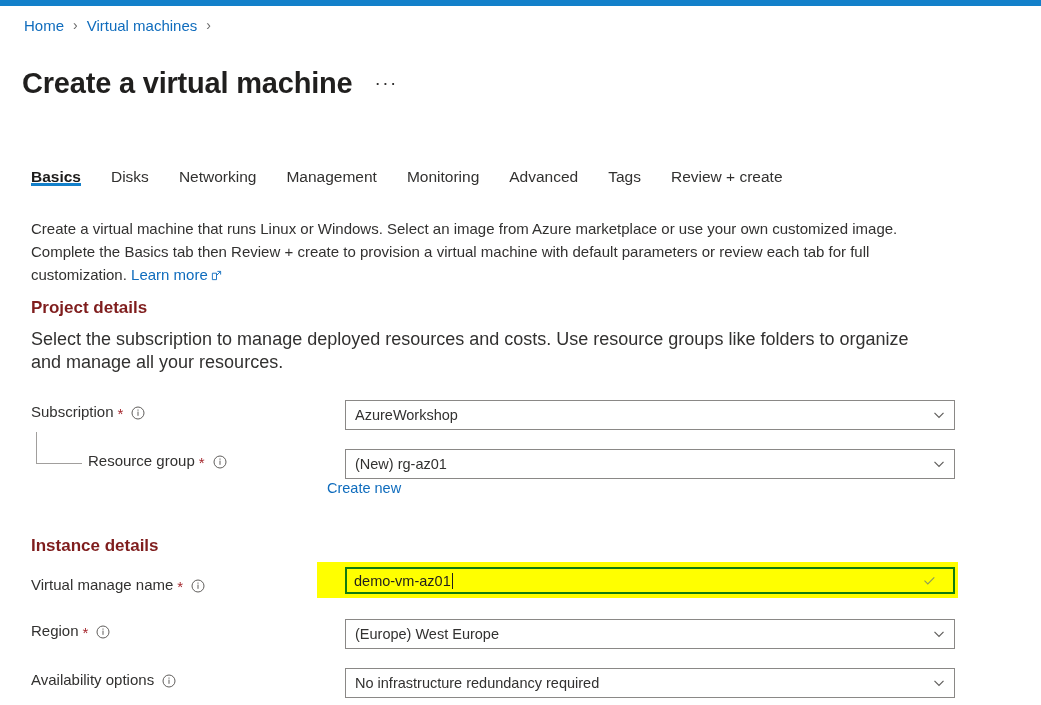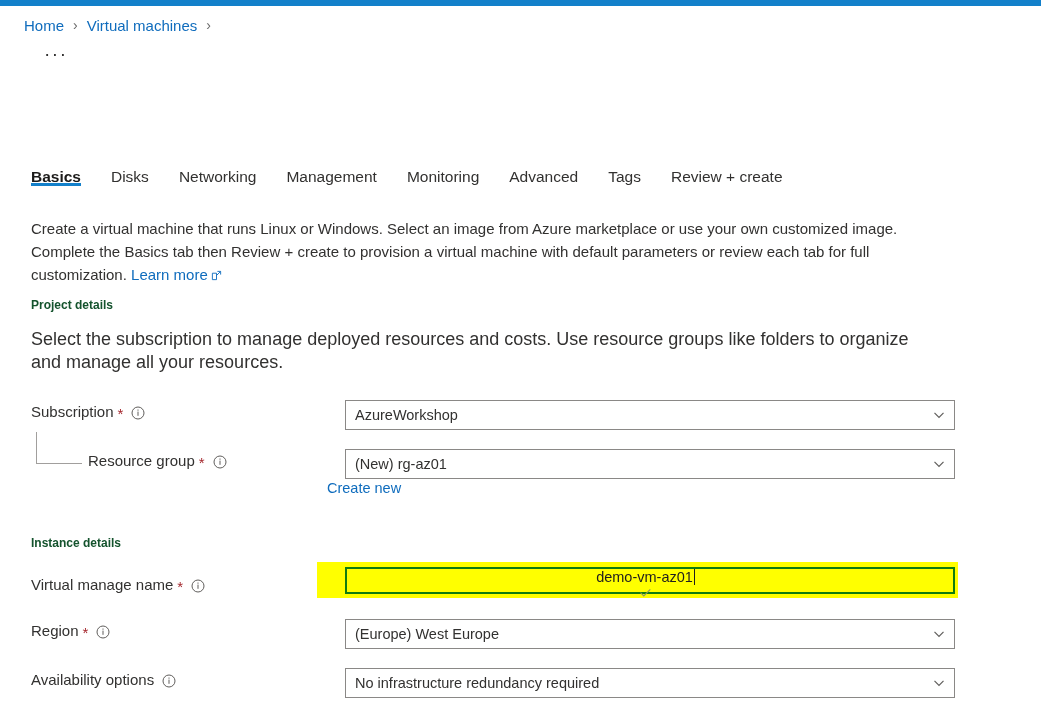--- a/index.html
+++ b/index.html
@@ -111,23 +111,23 @@
   }
   .ext-icon {
     display: inline-block;
     vertical-align: -1px;
     margin-left: 3px;
   }
 
   
   .section-h {
     position: absolute;
-    font-size: 12px;
+    font-size: 17px;
     font-weight: 700;
-    color: #14532d;
+    color: #7f1d1d;
   }
   .section-sub {
     position: absolute;
     font-size: 18px;
     line-height: 23px;
     color: #323130;
     width: 910px;
   }
 
   
@@ -212,21 +212,20 @@
     position: absolute;
     left: 345px; top: 567px;
     width: 610px; height: 27px;
     border: 2px solid #107c10;
     background: #ffff00;
     display: flex;
     align-items: center;
     padding: 0 16px 0 7px;
     font-size: 14.5px;
     color: #201f1e;
-    flex-direction: column;
   }
   .vm-ctrl .val { flex: 1; white-space: nowrap; }
   .caret {
     display: inline-block;
     width: 1px;
     height: 16px;
     background: #201f1e;
     vertical-align: -3px;
     margin-left: 1px;
   }
@@ -240,20 +239,21 @@
   <div class="topbar"></div>
 
   <nav class="breadcrumb">
     <a class="crumb-link">Home</a>
     <span class="crumb-sep">›</span>
     <a class="crumb-link">Virtual machines</a>
     <span class="crumb-sep">›</span>
   </nav>
 
   <div class="title-row">
+    <h1 class="page-title">Create a virtual machine</h1>
     <span class="more-btn">···</span>
   </div>
 
   <div class="tabs">
     <div class="tab active">Basics</div>
     <div class="tab">Disks</div>
     <div class="tab">Networking</div>
     <div class="tab">Management</div>
     <div class="tab">Monitoring</div>
     <div class="tab">Advanced</div>

